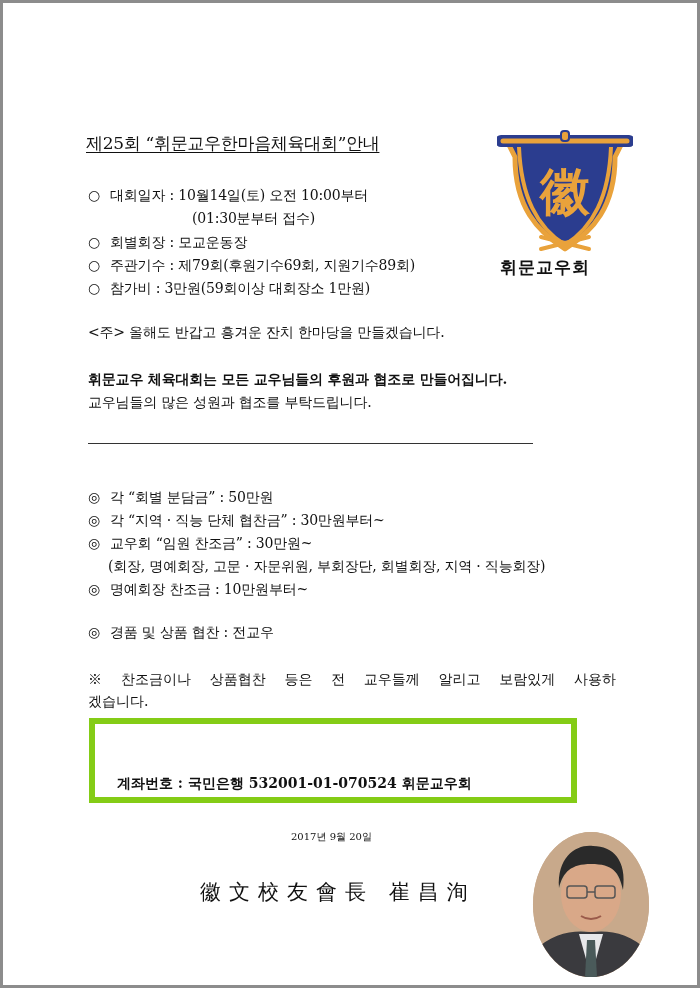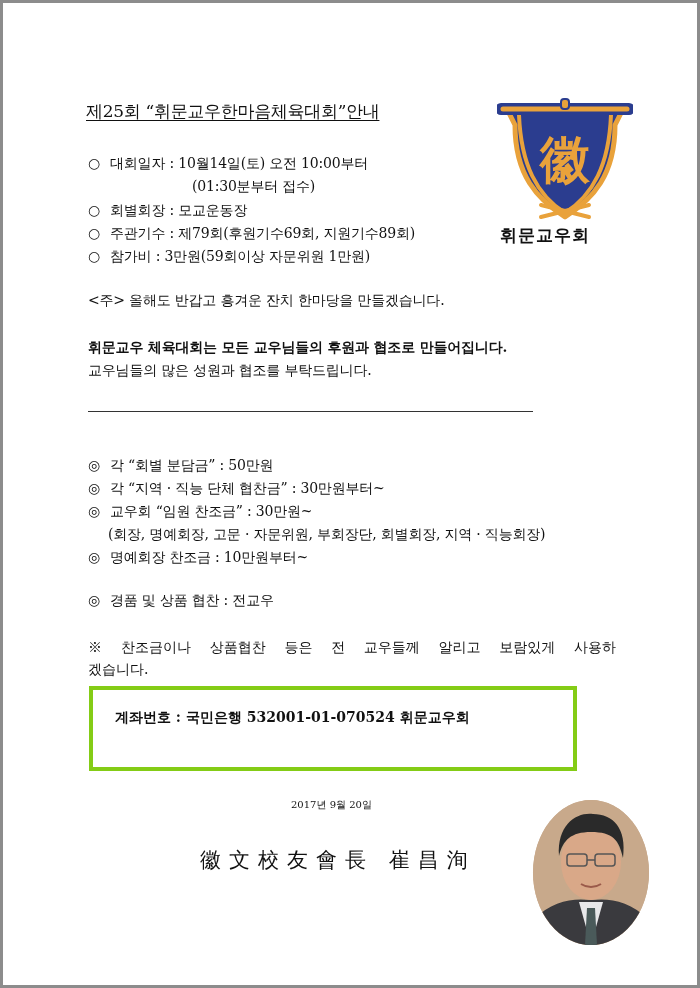--- a/index.html
+++ b/index.html
@@ -6,37 +6,37 @@
   body {
     width: 700px; height: 988px; position: relative; overflow: hidden;
     background: #ffffff;
     font-family: "DejaVu Serif", "Liberation Serif", serif;
     color: #111;
   }
   .frame {
     position: absolute; left: 0; top: 0; width: 694px; height: 982px;
     border: 3px solid #8c8c8c; background: #fff;
   }
-  .abs { position: absolute; white-space: nowrap; }
+  .abs { position: absolute; white-space: nowrap; margin-top: 32px; }
   .title {
     left: 86px; top: 100px; font-size: 17px; text-decoration: underline;
     text-underline-offset: 3px; letter-spacing: -0.3px;
   }
   .line { font-size: 14px; left: 88px; letter-spacing: -0.2px; }
   .bullet { display: inline-block; width: 22px; }
   .bold { font-weight: bold; }
   .sep {
     left: 88px; top: 411px; width: 445px; height: 0;
     border-top: 1px solid #333;
   }
   .justify { left: 88px; top: 636px; width: 528px; font-size: 14px; white-space: normal;
     text-align: justify; text-align-last: left; line-height: 22px; word-spacing: 14px; }
   .account-box {
     left: 89px; top: 686px; width: 488px; height: 85px;
-    border: 4px solid #84cc16; box-sizing: border-box;
+    border: 6px solid #84cc16; box-sizing: border-box;
   }
   .date { left: 291px; top: 798px; font-size: 10px; }
   .signature { left: 200px; top: 846px; font-size: 21px; letter-spacing: 8px; }
   .logo { left: 497px; top: 95px; width: 136px; height: 160px; }
   .logo-caption { left: 500px; top: 224px; width: 130px; font-size: 17px;
     font-family: "DejaVu Sans", "Liberation Sans", sans-serif; font-weight: bold; letter-spacing: 1px; }
   .photo { left: 533px; top: 800px; width: 116px; height: 145px; border-radius: 50%;
     overflow: hidden; background: #c9ab8e; }
 </style>
 </head>
@@ -57,21 +57,21 @@
     <text x="68" y="82" text-anchor="middle" font-size="50" font-weight="bold" fill="#e9a23b" font-family="DejaVu Sans, sans-serif">徽</text>
   </svg>
 </div>
 <div class="abs logo-caption">휘문교우회</div>
 
 <div>
   <div class="abs line" style="top:155px"><span class="bullet">○</span><span>대회일자 : 10월14일(토) 오전 10:00부터</span></div>
   <div class="abs line" style="top:178px; left:192px">(01:30분부터 접수)</div>
   <div class="abs line" style="top:202px"><span class="bullet">○</span><span>회별회장 : 모교운동장</span></div>
   <div class="abs line" style="top:225px"><span class="bullet">○</span><span>주관기수 : 제79회(후원기수69회, 지원기수89회)</span></div>
-  <div class="abs line" style="top:248px"><span class="bullet">○</span><span>참가비 : 3만원(59회이상 자문위원 1만원)</span></div>
+  <div class="abs line" style="top:248px"><span class="bullet">○</span><span>참가비 : 3만원(59회이상 대회장소 1만원)</span></div>
 </div>
 
 <div class="abs line" style="top:292px">&lt;주&gt; 올해도 반갑고 흥겨운 잔치 한마당을 만들겠습니다.</div>
 <div class="abs line bold" style="top:339px">휘문교우 체육대회는 모든 교우님들의 후원과 협조로 만들어집니다.</div>
 <div class="abs line" style="top:362px">교우님들의 많은 성원과 협조를 부탁드립니다.</div>
 
 <div class="abs sep"></div>
 
 <div>
   <div class="abs line" style="top:457px"><span class="bullet">◎</span><span>각 “회별 분담금”  : 50만원</span></div>

